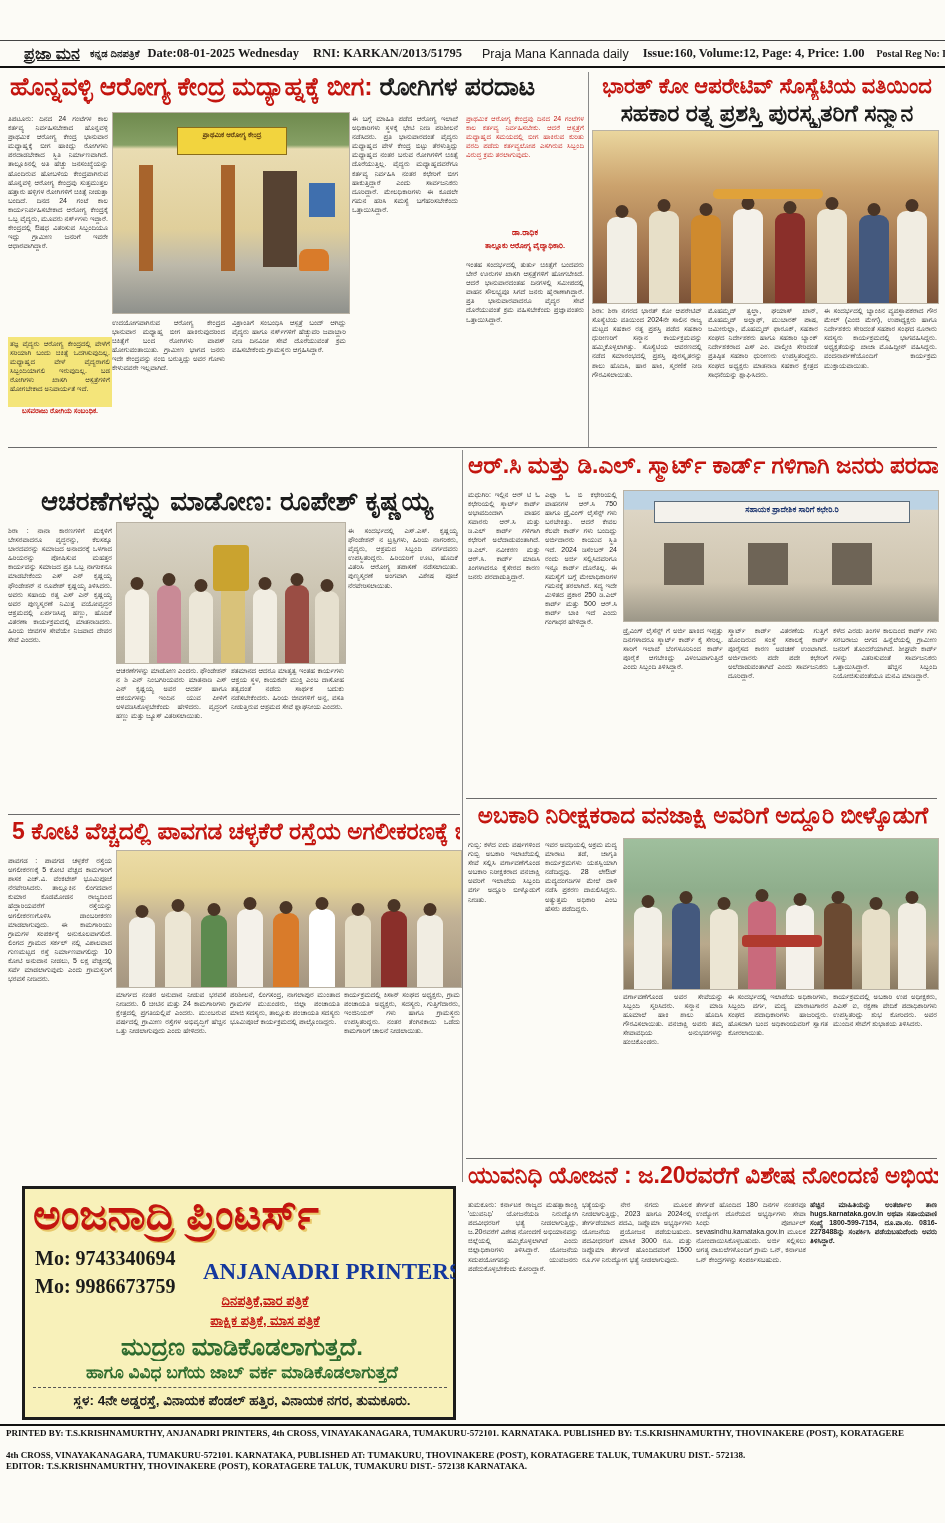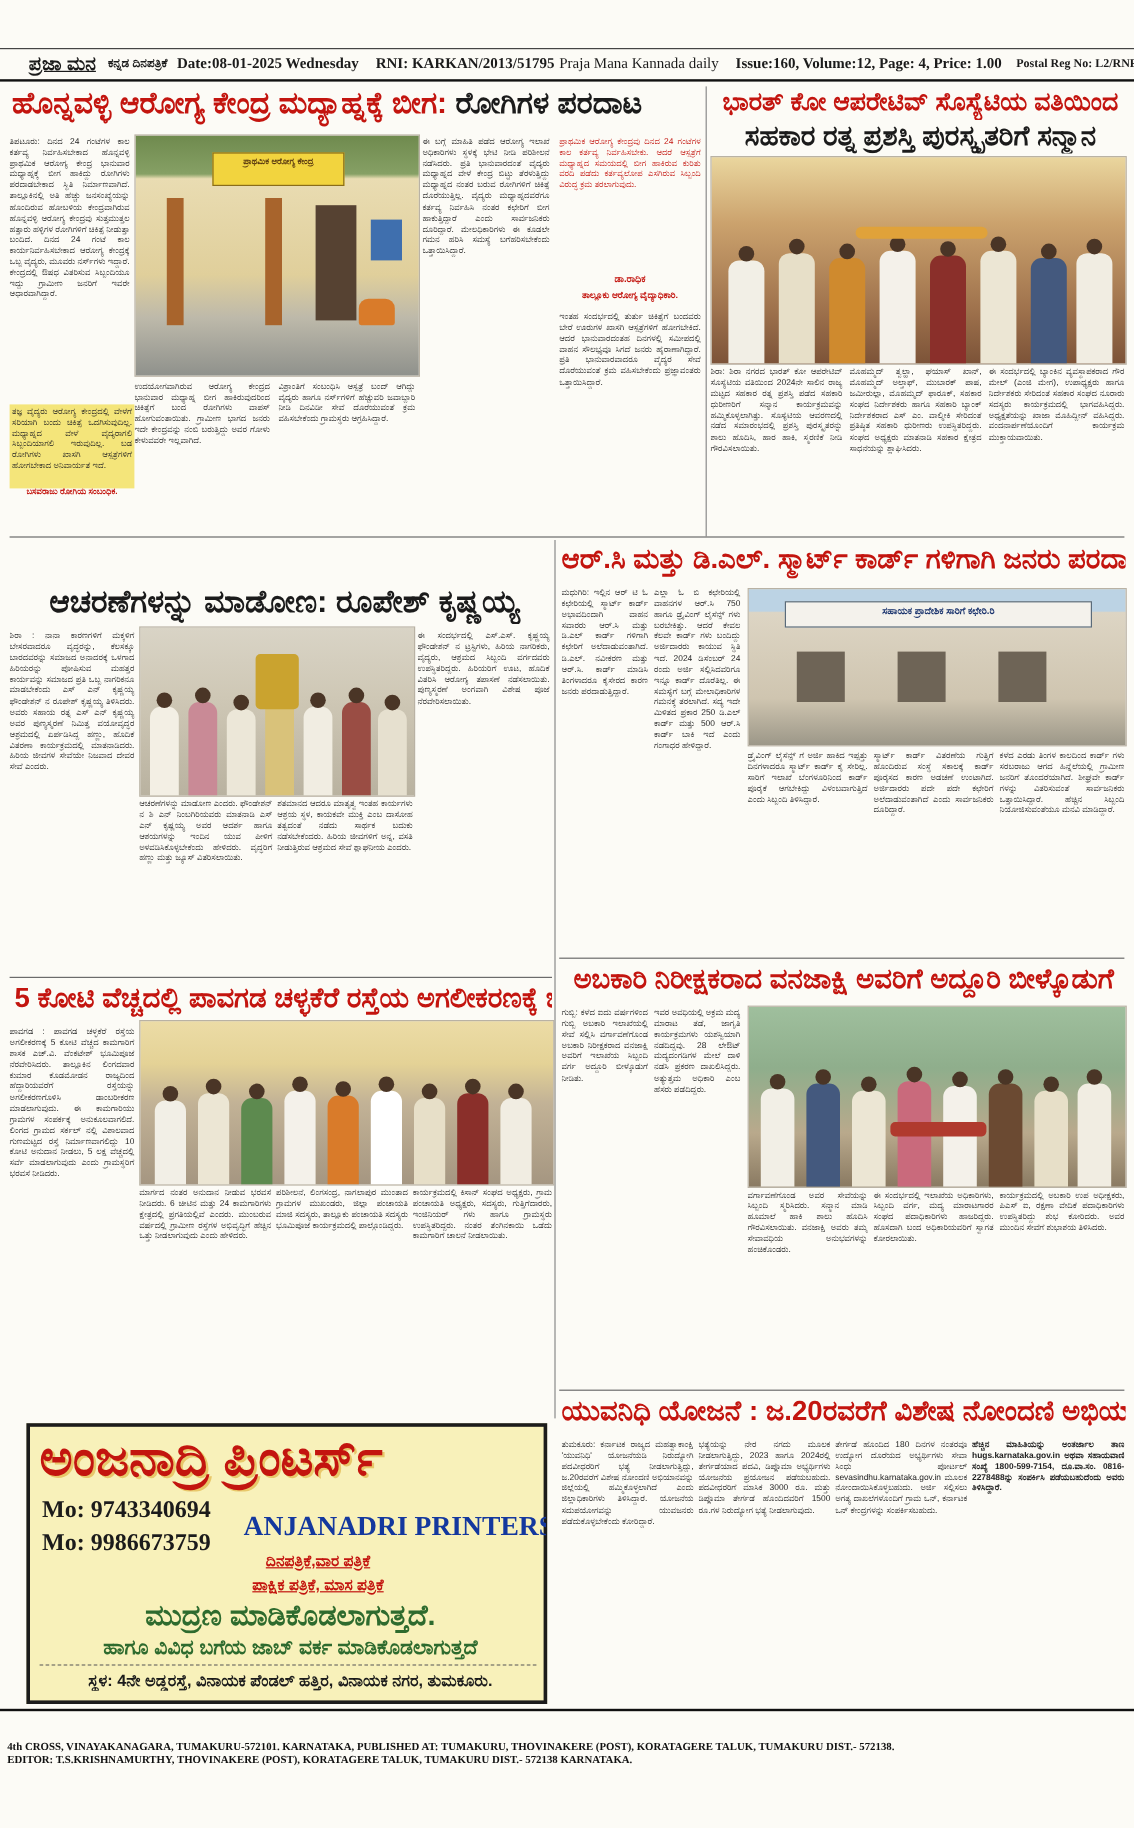--- a/index.html
+++ b/index.html
@@ -25,21 +25,21 @@
 </head>
 <body>
 
 <div id="page">
 
   <div class="masthead">
     <span style="margin-left:24px;font-weight:bold;font-size:16px;text-decoration:underline;">ಪ್ರಜಾ ಮನ</span>
     <span style="margin-left:10px;font-size:10px;font-weight:bold;">ಕನ್ನಡ ದಿನಪತ್ರಿಕೆ</span>
     <span style="margin-left:8px;font-family:'Liberation Serif','DejaVu Serif',serif;font-weight:bold;font-size:12.5px;">Date:08-01-2025 Wednesday</span>
     <span style="margin-left:14px;font-family:'Liberation Serif','DejaVu Serif',serif;font-weight:bold;font-size:12.5px;">RNI: KARKAN/2013/51795</span>
-    <span style="margin-left:4px;font-family:Liberation Serif, serif;font-size:12.5px;">Praja Mana Kannada daily</span>
+    <span style="margin-left:20px;font-family:Liberation Sans, sans-serif;font-size:12.5px;">Praja Mana Kannada daily</span>
     <span style="margin-left:14px;font-family:'Liberation Serif','DejaVu Serif',serif;font-weight:bold;font-size:12.5px;text-align:right;">Issue:160, Volume:12,  Page: 4, Price: 1.00</span>
     <span style="margin-left:12px;font-family:'Liberation Serif','DejaVu Serif',serif;font-weight:bold;font-size:10px;">Postal Reg No: L2/RNP-1244/TMR/2023-25</span>
 
   </div>
 
   <div class="vrule" style="left:588px;top:72px;height:375px;"></div>
   <div class="hrule" style="left:8px;top:447px;width:929px;"></div>
   <div class="vrule" style="left:462px;top:450px;height:732px;"></div>
   <div class="hrule" style="left:8px;top:814px;width:452px;"></div>
   <div class="hrule" style="left:466px;top:798px;width:471px;"></div>
@@ -117,21 +117,21 @@
   <div class="col" style="left:348px;top:526px;width:110px;height:286px;">ಈ ಸಂದರ್ಭದಲ್ಲಿ ಎಸ್.ಎಸ್. ಕೃಷ್ಣಯ್ಯ ಫೌಂಡೇಶನ್ ನ ಟ್ರಸ್ಟಿಗಳು, ಹಿರಿಯ ನಾಗರಿಕರು, ವೈದ್ಯರು, ಆಶ್ರಮದ ಸಿಬ್ಬಂದಿ ವರ್ಗದವರು ಉಪಸ್ಥಿತರಿದ್ದರು. ಹಿರಿಯರಿಗೆ ಊಟ, ಹೊದಿಕೆ ವಿತರಿಸಿ ಆರೋಗ್ಯ ತಪಾಸಣೆ ನಡೆಸಲಾಯಿತು. ಪುಣ್ಯಸ್ಮರಣೆ ಅಂಗವಾಗಿ ವಿಶೇಷ ಪೂಜೆ ನೆರವೇರಿಸಲಾಯಿತು.</div>
 
   <div class="abs red" style="left:468px;top:452px;width:470px;height:30px;font-weight:bold;font-size:23px;text-align:center;white-space:nowrap;overflow:hidden;">ಆರ್.ಸಿ ಮತ್ತು ಡಿ.ಎಲ್. ಸ್ಮಾರ್ಟ್ ಕಾರ್ಡ್ ಗಳಿಗಾಗಿ ಜನರು ಪರದಾಟ</div>
 
   <div class="col" style="left:468px;top:490px;width:72px;height:320px;">ಮಧುಗಿರಿ: ಇಲ್ಲಿನ ಆರ್ ಟಿ ಓ ಕಛೇರಿಯಲ್ಲಿ ಸ್ಮಾರ್ಟ್ ಕಾರ್ಡ್ ಅಭಾವದಿಂದಾಗಿ ವಾಹನ ಸವಾರರು ಆರ್.ಸಿ ಮತ್ತು ಡಿ.ಎಲ್ ಕಾರ್ಡ್ ಗಳಿಗಾಗಿ ಕಛೇರಿಗೆ ಅಲೆದಾಡುವಂತಾಗಿದೆ. ಡಿ.ಎಲ್. ನವೀಕರಣ ಮತ್ತು ಆರ್.ಸಿ. ಕಾರ್ಡ್ ಮಾಡಿಸಿ ತಿಂಗಳಾದರೂ ಕೈಸೇರದ ಕಾರಣ ಜನರು ಪರದಾಡುತ್ತಿದ್ದಾರೆ.</div>
   <div class="col" style="left:545px;top:490px;width:72px;height:320px;">ಎಲ್ಲಾ ಓ ಬಿ ಕಛೇರಿಯಲ್ಲಿ ವಾಹನಗಳ ಆರ್.ಸಿ 750 ಹಾಗೂ ಡ್ರೈವಿಂಗ್ ಲೈಸೆನ್ಸ್ ಗಳು ಬರಬೇಕಿತ್ತು. ಆದರೆ ಕೇವಲ ಕೆಲವೇ ಕಾರ್ಡ್ ಗಳು ಬಂದಿದ್ದು ಅರ್ಜಿದಾರರು ಕಾಯುವ ಸ್ಥಿತಿ ಇದೆ. 2024 ಡಿಸೆಂಬರ್ 24 ರಂದು ಅರ್ಜಿ ಸಲ್ಲಿಸಿದವರಿಗೂ ಇನ್ನೂ ಕಾರ್ಡ್ ದೊರೆತಿಲ್ಲ. ಈ ಸಮಸ್ಯೆಗೆ ಬಗ್ಗೆ ಮೇಲಾಧಿಕಾರಿಗಳ ಗಮನಕ್ಕೆ ತರಲಾಗಿದೆ. ಸದ್ಯ ಇದೇ ಮಿಳಿತದ ಪ್ರಕಾರ 250 ಡಿ.ಎಲ್ ಕಾರ್ಡ್ ಮತ್ತು 500 ಆರ್.ಸಿ ಕಾರ್ಡ್ ಬಾಕಿ ಇದೆ ಎಂದು ಗಂಗಾಧರ ಹೇಳಿದ್ದಾರೆ.</div>
 
   <div class="photo" style="left:623px;top:490px;width:314px;height:130px;
        background:linear-gradient(180deg,#bcd3e4 0%,#bcd3e4 14%,#ddd5c4 15%,#cfc5b0 70%,#9c9788 100%);">
     <div class="abs" style="left:30px;top:10px;width:254px;height:20px;background:#f4f2ec;border:1px solid #5a6b7a;">
-      <div class="sign" style="left:2px;top:3px;width:250px;height:14px;font-size:8px;color:#16306b;">ಸಹಾಯಕ ಪ್ರಾದೇಶಿಕ ಸಾರಿಗೆ ಕಛೇರಿ.ರಿ</div>
+      <div class="sign" style="left:12px;top:3px;width:250px;height:14px;font-size:8px;color:#16306b;">ಸಹಾಯಕ ಪ್ರಾದೇಶಿಕ ಸಾರಿಗೆ ಕಛೇರಿ.ರಿ</div>
     </div>
     <div class="abs" style="left:40px;top:52px;width:40px;height:42px;background:#6e6456;"></div>
     <div class="abs" style="left:124px;top:52px;width:40px;height:42px;background:#6e6456;"></div>
     <div class="abs" style="left:208px;top:52px;width:40px;height:42px;background:#6e6456;"></div>
   </div>
 
   <div class="col" style="left:623px;top:626px;width:100px;height:184px;">ಡ್ರೈವಿಂಗ್ ಲೈಸೆನ್ಸ್ ಗೆ ಅರ್ಜಿ ಹಾಕಿದ ಇಪ್ಪತ್ತು ದಿನಗಳಾದರೂ ಸ್ಮಾರ್ಟ್ ಕಾರ್ಡ್ ಕೈ ಸೇರಿಲ್ಲ. ಸಾರಿಗೆ ಇಲಾಖೆ ಬೆಂಗಳೂರಿನಿಂದ ಕಾರ್ಡ್ ಪೂರೈಕೆ ಆಗಬೇಕಿದ್ದು ವಿಳಂಬವಾಗುತ್ತಿದೆ ಎಂದು ಸಿಬ್ಬಂದಿ ತಿಳಿಸಿದ್ದಾರೆ.</div>
   <div class="col" style="left:728px;top:626px;width:100px;height:184px;">ಸ್ಮಾರ್ಟ್ ಕಾರ್ಡ್ ವಿತರಣೆಯ ಗುತ್ತಿಗೆ ಹೊಂದಿರುವ ಸಂಸ್ಥೆ ಸಕಾಲಕ್ಕೆ ಕಾರ್ಡ್ ಪೂರೈಸದ ಕಾರಣ ಅಡಚಣೆ ಉಂಟಾಗಿದೆ. ಅರ್ಜಿದಾರರು ಪದೇ ಪದೇ ಕಛೇರಿಗೆ ಅಲೆದಾಡುವಂತಾಗಿದೆ ಎಂದು ಸಾರ್ವಜನಿಕರು ದೂರಿದ್ದಾರೆ.</div>
   <div class="col" style="left:833px;top:626px;width:104px;height:184px;">ಕಳೆದ ಎರಡು ತಿಂಗಳ ಕಾಲದಿಂದ ಕಾರ್ಡ್ ಗಳು ಸರಬರಾಜು ಆಗದ ಹಿನ್ನೆಲೆಯಲ್ಲಿ ಗ್ರಾಮೀಣ ಜನರಿಗೆ ತೊಂದರೆಯಾಗಿದೆ. ಶೀಘ್ರವೇ ಕಾರ್ಡ್ ಗಳನ್ನು ವಿತರಿಸುವಂತೆ ಸಾರ್ವಜನಿಕರು ಒತ್ತಾಯಿಸಿದ್ದಾರೆ. ಹೆಚ್ಚಿನ ಸಿಬ್ಬಂದಿ ನಿಯೋಜಿಸುವಂತೆಯೂ ಮನವಿ ಮಾಡಿದ್ದಾರೆ.</div>
 
@@ -193,16 +193,17 @@
     <div class="abs" style="left:178px;top:70px;width:252px;font-weight:bold;font-size:23px;color:#14389e;
          font-family:'Liberation Serif','DejaVu Serif',serif;text-align:center;white-space:nowrap;overflow:hidden;">ANJANADRI PRINTERS</div>
     <div class="abs red" style="left:130px;top:104px;width:220px;font-weight:bold;font-size:13px;text-align:center;text-decoration:underline;">ದಿನಪತ್ರಿಕೆ,ವಾರ ಪತ್ರಿಕೆ</div>
     <div class="abs red" style="left:120px;top:124px;width:240px;font-weight:bold;font-size:13px;text-align:center;text-decoration:underline;">ಪಾಕ್ಷಿಕ ಪತ್ರಿಕೆ, ಮಾಸ ಪತ್ರಿಕೆ</div>
     <div class="abs" style="left:10px;top:144px;width:414px;font-weight:bold;font-size:24px;color:#2e6b2e;text-align:center;white-space:nowrap;overflow:hidden;">ಮುದ್ರಣ ಮಾಡಿಕೊಡಲಾಗುತ್ತದೆ.</div>
     <div class="abs" style="left:10px;top:174px;width:414px;font-weight:bold;font-size:17px;color:#2e6b2e;text-align:center;white-space:nowrap;overflow:hidden;">ಹಾಗೂ ವಿವಿಧ ಬಗೆಯ ಜಾಬ್ ವರ್ಕ ಮಾಡಿಕೊಡಲಾಗುತ್ತದೆ</div>
     <div class="abs" style="left:8px;top:198px;width:414px;border-top:1px dashed #555;"></div>
     <div class="abs" style="left:8px;top:204px;width:418px;font-weight:bold;font-size:13.5px;text-align:center;white-space:nowrap;overflow:hidden;">ಸ್ಥಳ: 4ನೇ ಅಡ್ಡರಸ್ತೆ, ವಿನಾಯಕ ಪೆಂಡಲ್ ಹತ್ತಿರ, ವಿನಾಯಕ ನಗರ, ತುಮಕೂರು.</div>
   </div>
 
+  <div class="imprint" style="top:1428px;">PRINTED BY: T.S.KRISHNAMURTHY, ANJANADRI PRINTERS, 4th CROSS, VINAYAKANAGARA, TUMAKURU-572101. KARNATAKA. PUBLISHED BY: T.S.KRISHNAMURTHY, THOVINAKERE (POST), KORATAGERE</div>
   <div class="imprint" style="top:1450px;">4th CROSS, VINAYAKANAGARA, TUMAKURU-572101. KARNATAKA, PUBLISHED AT: TUMAKURU, THOVINAKERE (POST), KORATAGERE TALUK, TUMAKURU DIST.- 572138.</div>
   <div class="imprint" style="top:1461px;">EDITOR: T.S.KRISHNAMURTHY, THOVINAKERE (POST), KORATAGERE TALUK, TUMAKURU DIST.- 572138 KARNATAKA.</div>
 
 </div>
 
 </body></html>

